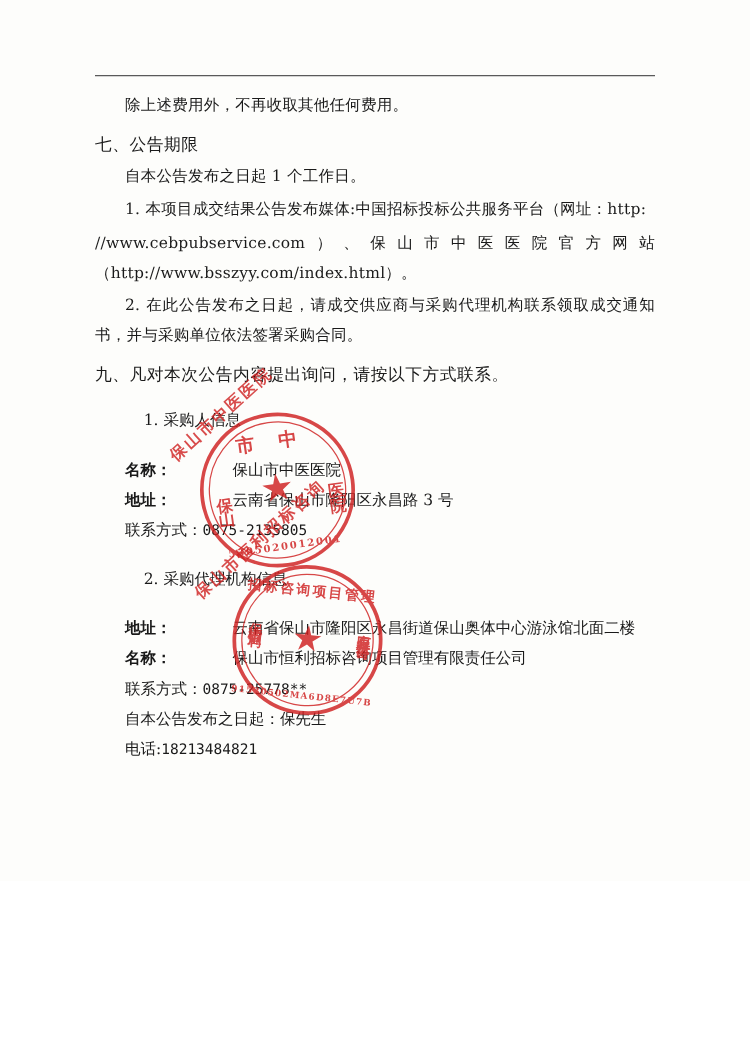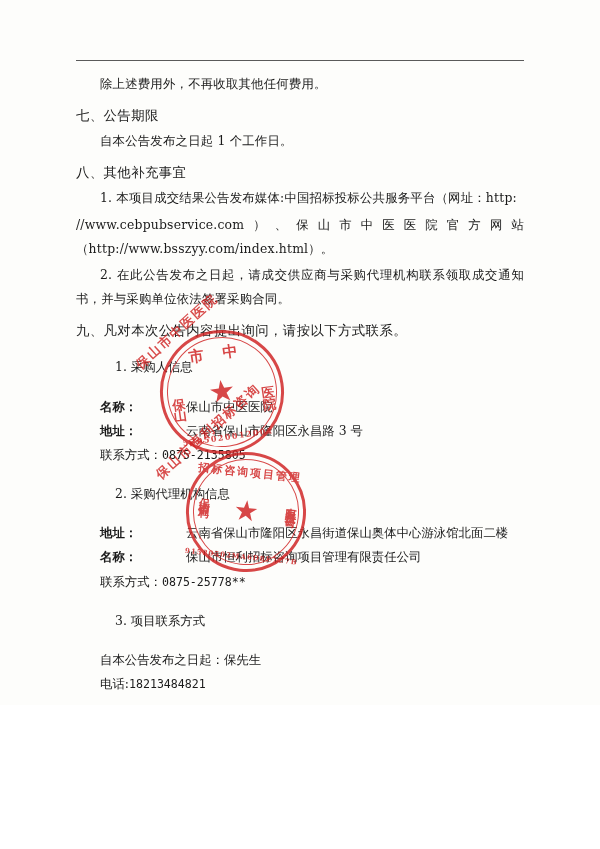--- a/index.html
+++ b/index.html
@@ -219,21 +219,20 @@
 
   <div class="border-line"></div>
 
   <div class="content">
 
     <p class="para indent">除上述费用外，不再收取其他任何费用。</p>
 
     <h3 class="heading">七、公告期限</h3>
     <p class="para indent">自本公告发布之日起 1 个工作日。</p>
 
-    <h3 class="heading">八、其他补充事宜</h3>
     <p class="para indent">1. 本项目成交结果公告发布媒体:中国招标投标公共服务平台（网址：http:</p>
     <p class="para">//www.cebpubservice.com）、保山市中医医院官方网站（http://www.bsszyy.com/index.html）。</p>
     <p class="para indent">2. 在此公告发布之日起，请成交供应商与采购代理机构联系领取成交通知书，并与采购单位依法签署采购合同。</p>
 
     <h3 class="heading">九、凡对本次公告内容提出询问，请按以下方式联系。</h3>
 
     <p class="sub">1. 采购人信息</p>
     <div class="fieldrow">
       <span class="flabel"><span>名</span><span>称：</span></span><span>保山市中医医院</span>
     </div>
@@ -248,21 +247,20 @@
     <div class="fieldrow">
       <span class="flabel"><span>地</span><span>址：</span></span><span>云南省保山市隆阳区永昌街道保山奥体中心游泳馆北面二楼</span>
     </div>
     <div class="fieldrow">
       <span class="flabel"><span>名</span><span>称：</span></span><span>保山市恒利招标咨询项目管理有限责任公司</span>
     </div>
     <div class="fieldrow">
       <span>联系方式：</span><span class="mono">0875-25778**</span>
     </div>
 
-    <p class="sub">3. 项目联系方式</p>
     <div class="fieldrow">
       <span>自本公告发布之日起：</span><span>保先生</span>
     </div>
     <div class="fieldrow">
       <span>电话:</span><span class="mono">18213484821</span>
     </div>
 
   </div>
 
   <div class="seal" id="seal-hospital">

